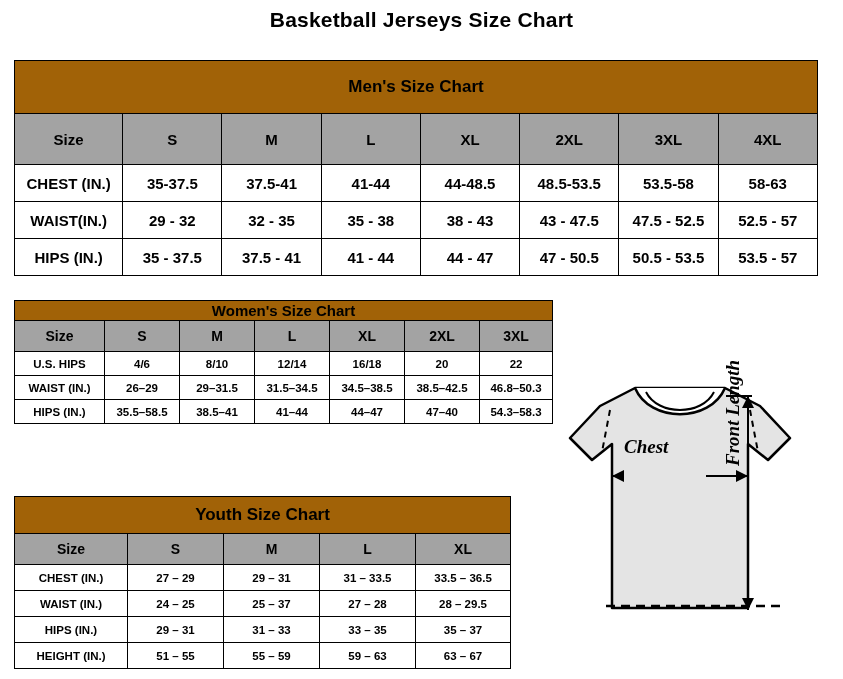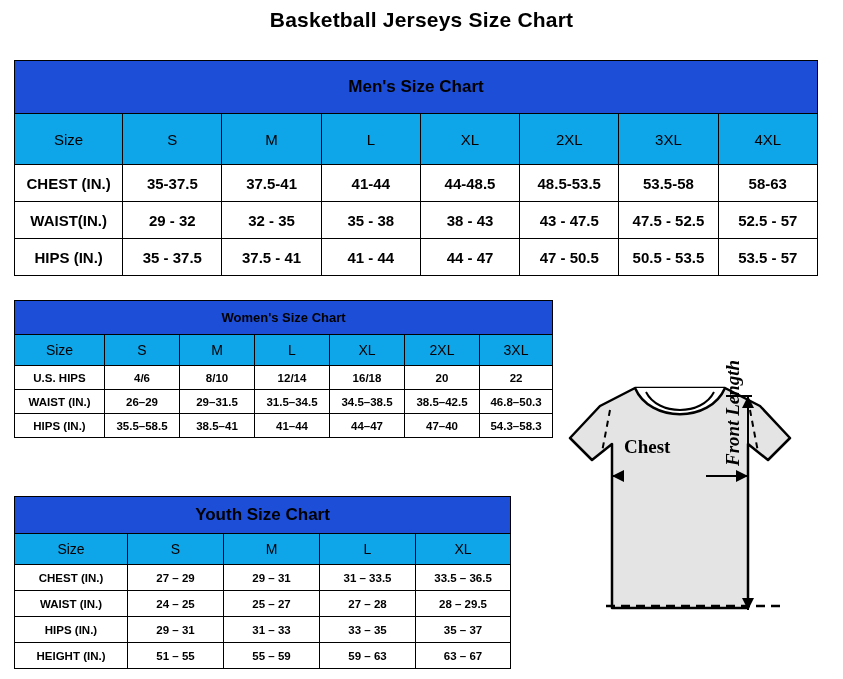--- a/index.html
+++ b/index.html
@@ -27,29 +27,29 @@
     border-collapse: collapse;
     table-layout: fixed;
   }
   table td, table th {
     border: 1px solid #000000;
     text-align: center;
     font-weight: bold;
     background: #ffffff;
   }
   .chart-title td {
-    background: #1d4ed8;
+    background: #a16207;
     font-size: 17px;
     font-weight: bold;
     padding: 9px 0;
   }
   .hdr td {
-    background: #0ea5e9;
+    background: #a3a3a3;
     font-size: 15px;
-    font-weight: normal;
+    font-weight: bold;
     padding: 8px 0;
   }
 
   
   #mens-chart {
     position: absolute;
     left: 14px;
     top: 60px;
     width: 804px;
   }
@@ -58,21 +58,21 @@
   #mens-chart .row td { font-size: 15px; }
   #mens-chart .rowlabel { font-size: 14px; }
 
   
   #womens-chart {
     position: absolute;
     left: 14px;
     top: 300px;
     width: 538px;
   }
-  #womens-chart .chart-title td { font-size: 13px; padding: 9px 0; }
+  #womens-chart .chart-title td { font-size: 15px; padding: 1px 0; }
   #womens-chart .hdr td { font-size: 14px; padding: 7px 0; }
   #womens-chart .row td { font-size: 11.5px; height: 21px; }
   #womens-chart .rowlabel { font-size: 11.5px; }
 
   
   #youth-chart {
     position: absolute;
     left: 14px;
     top: 496px;
     width: 496px;
@@ -89,20 +89,21 @@
     top: 348px;
     width: 300px;
     height: 320px;
   }
   #shirt-diagram svg { display: block; }
   .chest-label {
     position: absolute;
     left: 84px;
     top: 88px;
     font-family: "Liberation Serif", serif;
+    font-style: italic;
     font-weight: bold;
     font-size: 19px;
   }
   .front-length-label {
     position: absolute;
     left: 182px;
     top: 118px;
     font-family: "Liberation Serif", serif;
     font-style: italic;
     font-weight: bold;
@@ -250,21 +251,21 @@
   <tr class="row">
     <td class="rowlabel">CHEST (IN.)</td>
     <td>27 – 29</td>
     <td>29 – 31</td>
     <td>31 – 33.5</td>
     <td>33.5 – 36.5</td>
   </tr>
   <tr class="row">
     <td class="rowlabel">WAIST  (IN.)</td>
     <td>24 – 25</td>
-    <td>25 – 27</td>
+    <td>25 – 37</td>
     <td>27 – 28</td>
     <td>28 – 29.5</td>
   </tr>
   <tr class="row">
     <td class="rowlabel">HIPS  (IN.)</td>
     <td>29 – 31</td>
     <td>31 – 33</td>
     <td>33 – 35</td>
     <td>35 – 37</td>
   </tr>

